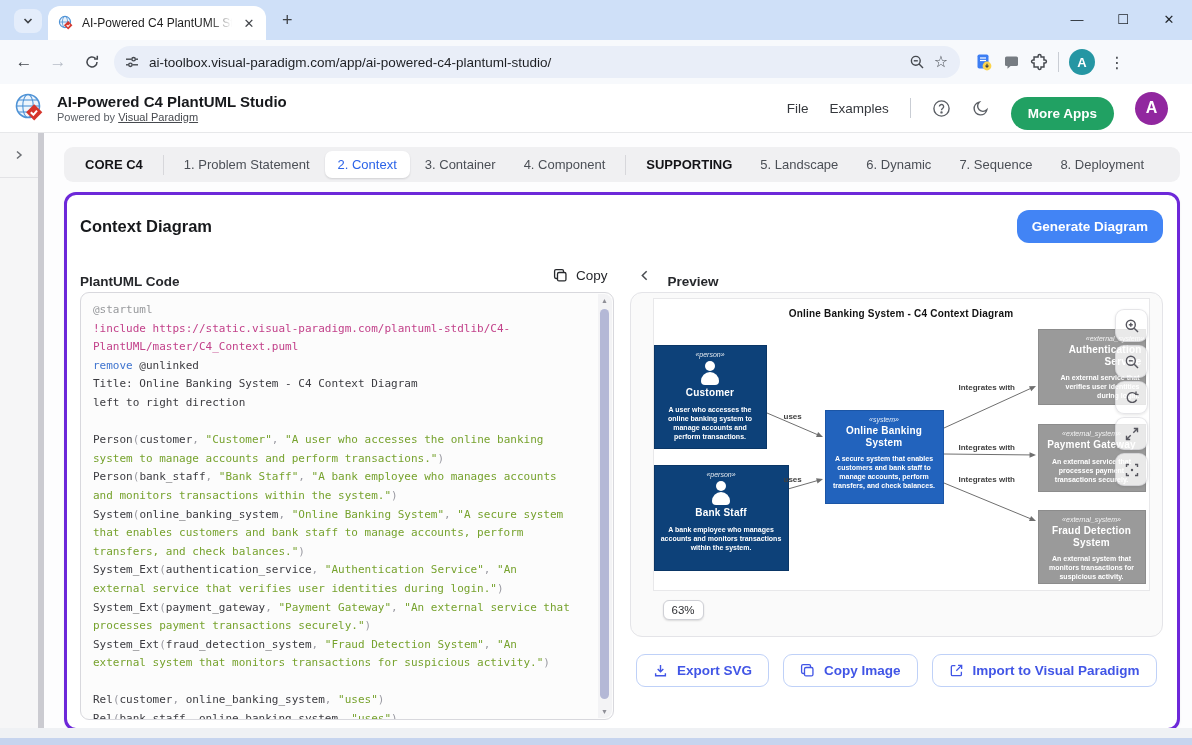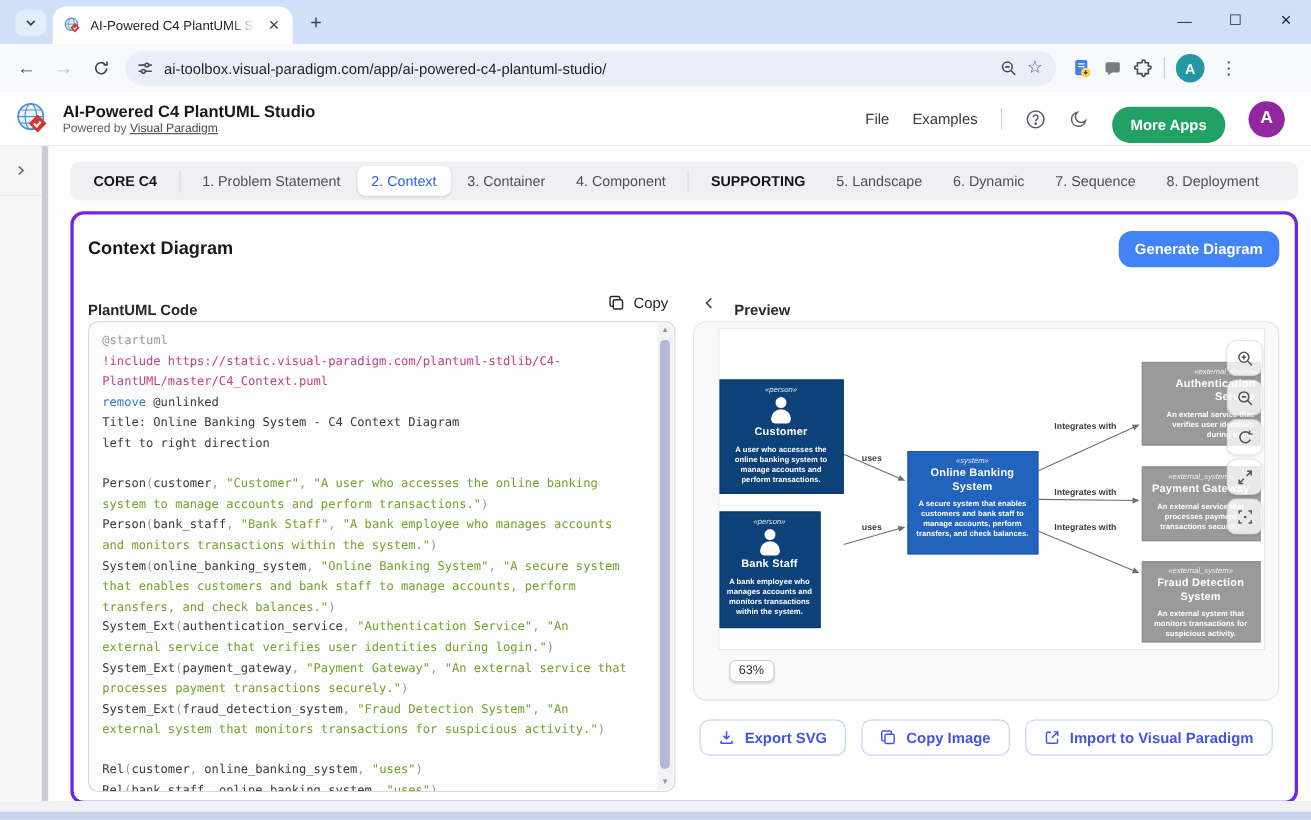--- a/index.html
+++ b/index.html
@@ -348,39 +348,40 @@
             <span class="back-chev">
               <svg width="13" height="13" viewBox="0 0 12 12">
                   <polyline points="8,2 4,6 8,10" fill="none" stroke="#4a4d52" stroke-width="1.4"></polyline>
                 </svg>
             </span>
             <span class="panel-title">Preview</span>
           </div>
 
           <div class="preview-panel">
             <div class="diagram-area" id="diagram">
+              <div class="diagram-title">Online Banking System - C4 Context Diagram</div>
               <svg id="edge-svg" width="497" height="293">
                   <line x1="113" y1="114" x2="166.24256490994583" y2="136.8182421042625" stroke="#6f6f6f" stroke-width="1"></line>
                   <polygon points="169,138 162.00008375333869,137.96575763257235 164.14767535692388,132.9547105575402" fill="#6f6f6f"></polygon>
                   <line x1="113" y1="196" x2="166.11542815707753" y2="180.82416338369214" stroke="#6f6f6f" stroke-width="1"></line>
                   <polygon points="169,180 163.54951470275927,184.3922898384058 162.05177445563783,179.15019897348077" fill="#6f6f6f"></polygon>
                   <line x1="290" y1="129" x2="379.2709359884109" y2="88.24587704876893" stroke="#6f6f6f" stroke-width="1"></line>
                   <polygon points="382,87 377.2669102489605,92.15731145158068 375.0027958320512,87.19782272882698" fill="#6f6f6f"></polygon>
                   <line x1="290" y1="155" x2="379.0001772054699" y2="155.96739323049422" stroke="#6f6f6f" stroke-width="1"></line>
                   <polygon points="382,156 375.5233259754534,158.65569079144464 375.58258178805534,153.20415603207175" fill="#6f6f6f"></polygon>
                   <line x1="290" y1="184" x2="379.2272157205299" y2="220.85471953674062" stroke="#6f6f6f" stroke-width="1"></line>
                   <polygon points="382,222 375.00024111713446,222.0580997568409 377.0815428080456,217.01915882095085" fill="#6f6f6f"></polygon>
                 </svg>
             <div class="node person" style="left: 0px; top: 46px; width: 113px; height: 104px;">
                   <div class="stereo">«person»</div>
                   <div class="person-glyph"></div>
                   <div class="nname">Customer</div>
                   <div class="ndesc">A user who accesses the online banking system to manage accounts and perform transactions.</div>
                 </div>
-                <div class="node person" style="left: 0px; top: 166px; width: 92px; height: 106px;">
+                <div class="node person" style="left: 0px; top: 166px; width: 135px; height: 106px;">
                   <div class="stereo">«person»</div>
                   <div class="person-glyph"></div>
                   <div class="nname">Bank Staff</div>
                   <div class="ndesc">A bank employee who manages accounts and monitors transactions within the system.</div>
                 </div>
                 <div class="node system" style="left: 171px; top: 111px; width: 119px; height: 94px;">
                   <div class="stereo">«system»</div>
                   <div class="nname">Online Banking System</div>
                   <div class="ndesc">A secure system that enables customers and bank staff to manage accounts, perform transfers, and check balances.</div>
                 </div>

